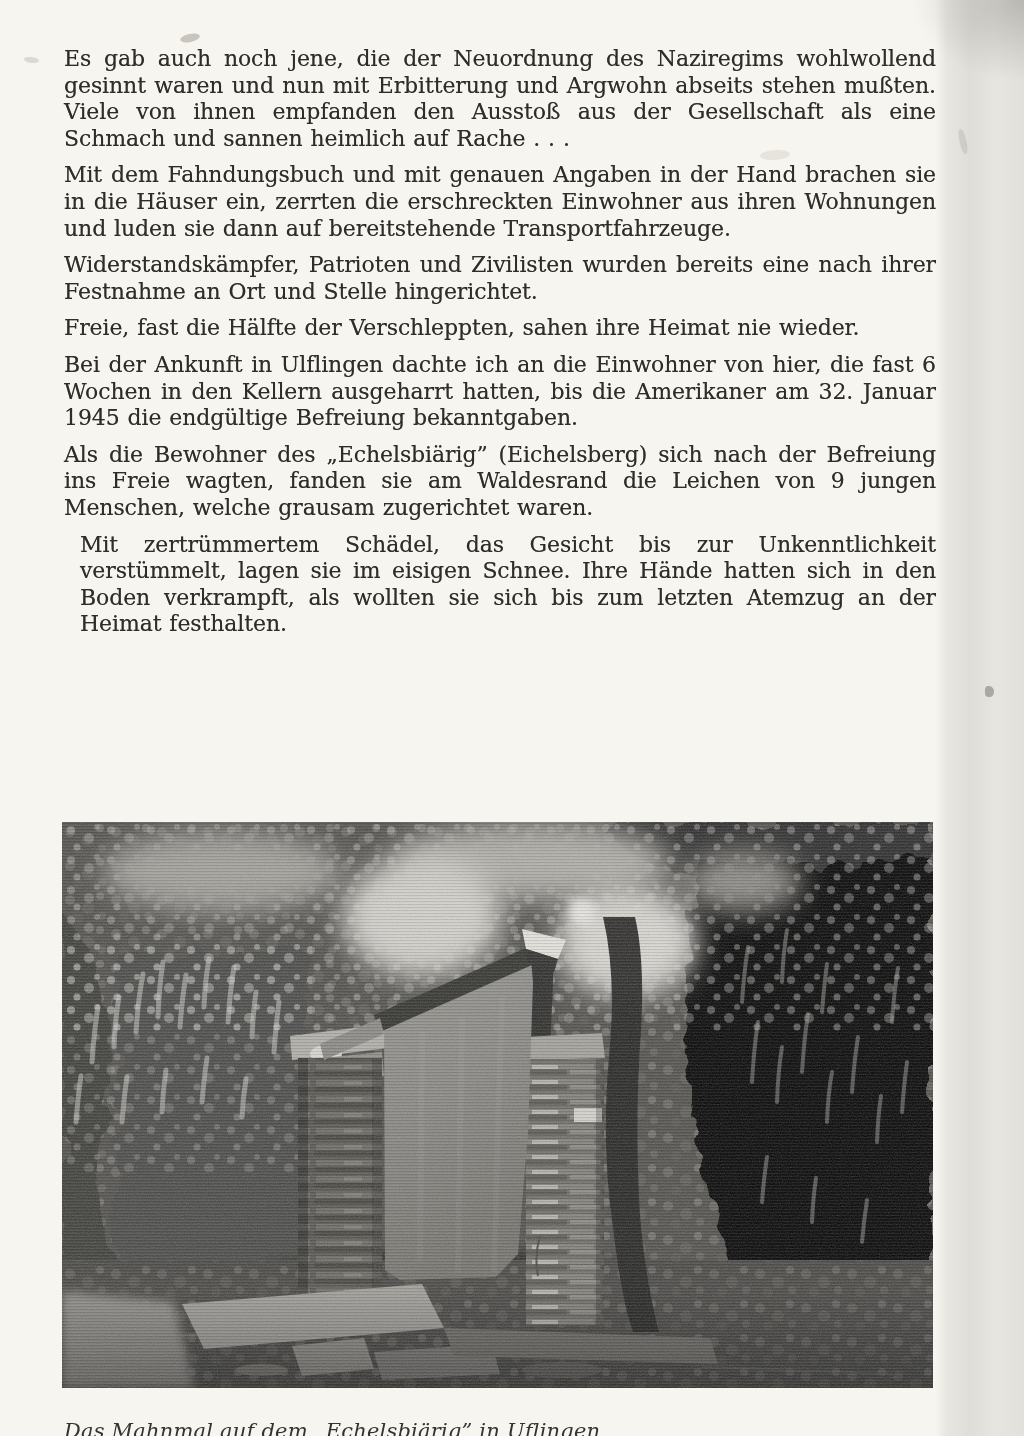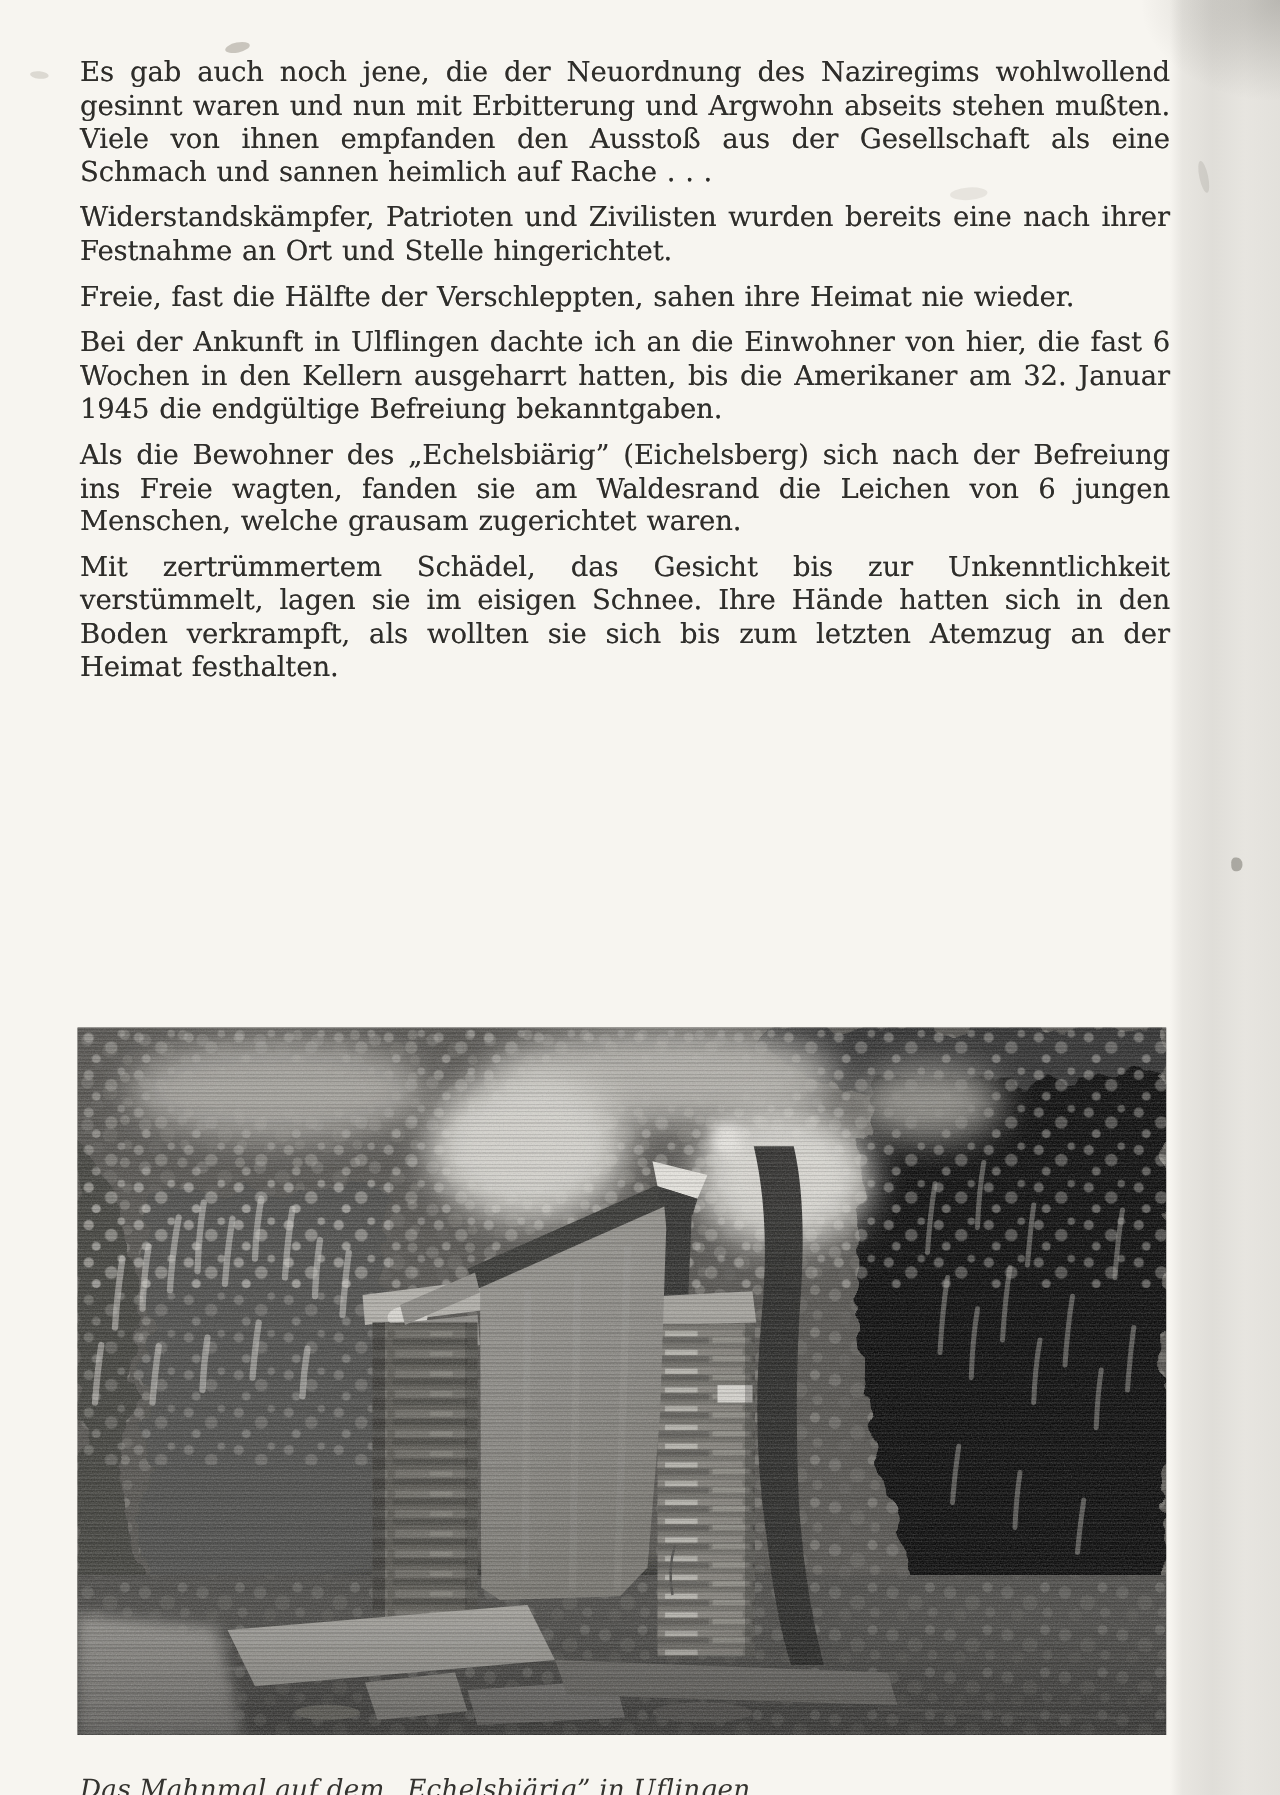--- a/index.html
+++ b/index.html
@@ -9,21 +9,21 @@
     font-family:"DejaVu Serif","Liberation Serif",serif;
   }
   
   .text-block{
     position:absolute;left:64px;top:46px;width:872px;
     text-align:justify;font-size:22px;line-height:26.6px;
     color:#2e2d2a;letter-spacing:-0.1px;word-spacing:1px;
     text-shadow:0 0 .4px rgba(45,44,40,.55);
   }
   .text-block p{margin:0 0 10px 0;hyphens:none;}
-  .text-block p:last-child{margin-bottom:0;}
+  .text-block p:last-child{margin-bottom:0;margin-left:16px;}
   
   .photo{
     position:absolute;left:62px;top:822px;width:871px;height:566px;
     background:#4c4b47;overflow:hidden;
   }
   .photo svg{display:block;filter:blur(.45px) contrast(.98);}
   .photo::after{
     content:"";position:absolute;inset:0;pointer-events:none;
     background:repeating-linear-gradient(to bottom,
       rgba(255,255,255,.055) 0 1px,
@@ -57,24 +57,25 @@
   .smudge.s4{left:950px;top:138px;width:26px;height:7px;background:rgba(150,148,140,.25);transform:rotate(78deg);}
   .smudge.s5{left:760px;top:150px;width:30px;height:10px;background:rgba(160,155,145,.18);transform:rotate(-4deg);}
 </style>
 </head>
 <body>
 
 <div class="page">
 
   <div class="text-block">
     <p>Es gab auch noch jene, die der Neuordnung des Naziregims wohlwollend gesinnt waren und nun mit Erbitterung und Argwohn abseits stehen mußten. Viele von ihnen empfanden den Ausstoß aus der Gesellschaft als eine Schmach und sannen heimlich auf Rache . . .</p>
+    <p>Mit dem Fahndungsbuch und mit genauen Angaben in der Hand brachen sie in die Häuser ein, zerrten die erschreckten Einwohner aus ihren Wohnungen und luden sie dann auf bereitstehende Transportfahrzeuge.</p>
     <p>Widerstandskämpfer, Patrioten und Zivilisten wurden bereits eine nach ihrer Festnahme an Ort und Stelle hingerichtet.</p>
     <p>Freie, fast die Hälfte der Verschleppten, sahen ihre Heimat nie wieder.</p>
     <p>Bei der Ankunft in Ulflingen dachte ich an die Einwohner von hier, die fast 6 Wochen in den Kellern ausgeharrt hatten, bis die Amerikaner am 32. Januar 1945 die endgültige Befreiung bekanntgaben.</p>
-    <p>Als die Bewohner des „Echelsbiärig” (Eichelsberg) sich nach der Befreiung ins Freie wagten, fanden sie am Waldesrand die Leichen von 6 jungen Menschen, welche grausam zugerichtet waren.</p>
+    <p>Als die Bewohner des „Echelsbiärig” (Eichelsberg) sich nach der Befreiung ins Freie wagten, fanden sie am Waldesrand die Leichen von 9 jungen Menschen, welche grausam zugerichtet waren.</p>
     <p>Mit zertrümmertem Schädel, das Gesicht bis zur Unkenntlichkeit verstümmelt, lagen sie im eisigen Schnee. Ihre Hände hatten sich in den Boden verkrampft, als wollten sie sich bis zum letzten Atemzug an der Heimat festhalten.</p>
   </div>
 
   <div class="photo">
     <svg width="871" height="566" viewBox="0 0 871 566" xmlns="http://www.w3.org/2000/svg">
       <defs>
         <filter id="soft" x="-40%" y="-40%" width="180%" height="180%">
           <feGaussianBlur stdDeviation="14"></feGaussianBlur>
         </filter>
         <filter id="soft2" x="-30%" y="-30%" width="160%" height="160%">

